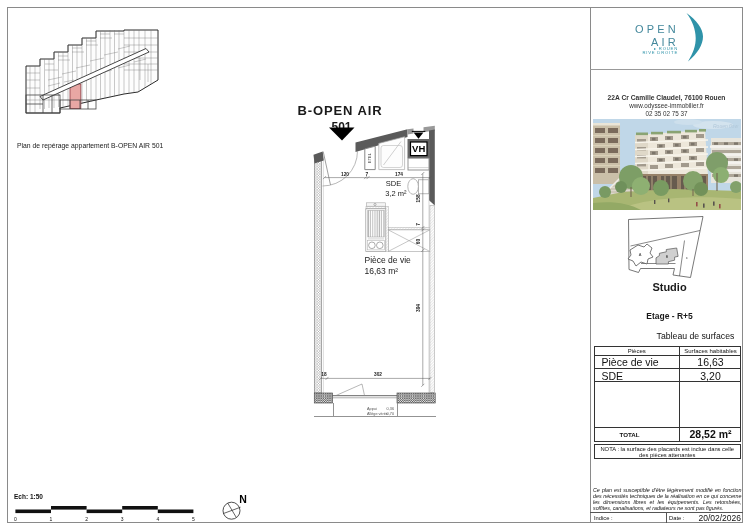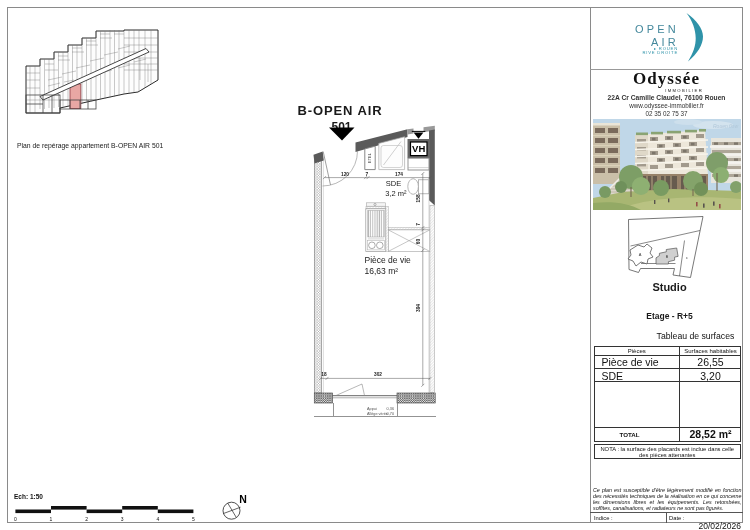--- a/index.html
+++ b/index.html
@@ -296,24 +296,20 @@
   <path d="M16.5,8 C26.5,15 33,23.5 33,31.5 C33,40 27.5,48.5 18,56.5 C23.3,48 25.8,40.5 25.7,33 C25.6,24.5 22.5,16 16.5,8 Z" fill="#2f93a9"></path>
 </svg>
 
 <div class="abs" style="left:620px;top:46.5px;width:58px;text-align:right;color:#2f93a9;font-size:4.2px;letter-spacing:0.8px;line-height:4.6px;">
   <div>▸ ROUEN</div>
   <div>RIVE DROITE</div>
 </div>
 
 <div class="abs" style="left:590px;top:69px;width:153px;height:1px;background:#999;"></div>
 
-<div class="abs" style="left:590px;top:71px;width:153px;text-align:center;">
-  <div style="font-family:'Liberation Serif',serif;font-weight:bold;font-size:17px;letter-spacing:1.1px;line-height:16px;color:#111;">Odyssée</div>
-  <div style="font-size:4.2px;letter-spacing:1.3px;color:#222;margin-top:1px;text-align:right;margin-left:0;width:113px;">IMMOBILIER</div>
-</div>
 
 <div class="abs" style="left:590px;top:93.5px;width:153px;text-align:center;color:#333;">
   <div style="font-size:6.7px;font-weight:bold;">22A Cr Camille Claudel, 76100 Rouen</div>
   <div style="font-size:6.3px;margin-top:1.5px;">www.odyssee-immobilier.fr</div>
   <div style="font-size:6.3px;margin-top:0.5px;">02 35 02 75 37</div>
 </div>
 
 <svg class="abs" style="left:593px;top:119px;" width="148" height="91" viewBox="0 0 148 91">
 
   <rect x="0" y="0" width="148" height="91" fill="#b9d3e6"></rect>
@@ -518,21 +514,21 @@
 
 <div class="abs" style="left:593.5px;top:345.5px;width:147.5px;height:96px;border:1px solid #333;">
 
   <div class="abs" style="left:84.5px;top:0;width:1px;height:94px;background:#333;"></div>
 
   <div class="abs" style="left:0;top:0;width:84.5px;height:8px;font-size:6px;color:#111;text-align:center;padding-top:1.5px;">Pièces</div>
   <div class="abs" style="left:85.5px;top:0;width:61px;height:8px;font-size:6px;color:#111;text-align:center;padding-top:1.5px;">Surfaces habitables</div>
   <div class="abs" style="left:0;top:8px;width:145.5px;height:1px;background:#333;"></div>
 
   <div class="abs" style="left:7px;top:9.5px;font-size:10.5px;color:#111;">Pièce de vie</div>
-  <div class="abs" style="left:85.5px;top:9.5px;width:61px;font-size:10.5px;color:#111;text-align:center;">26,55</div>
+  <div class="abs" style="left:85.5px;top:9.5px;width:61px;font-size:10.5px;color:#111;text-align:center;">16,63</div>
   <div class="abs" style="left:0;top:21.5px;width:145.5px;height:1px;background:#333;"></div>
 
   <div class="abs" style="left:7px;top:23px;font-size:10.5px;color:#111;">SDE</div>
   <div class="abs" style="left:85.5px;top:23px;width:61px;font-size:10.5px;color:#111;text-align:center;">3,20</div>
   <div class="abs" style="left:0;top:34px;width:145.5px;height:1px;background:#333;"></div>
 
   <div class="abs" style="left:0;top:80.5px;width:145.5px;height:1px;background:#333;"></div>
   <div class="abs" style="left:0;top:84px;width:70px;font-size:6.2px;font-weight:bold;color:#111;text-align:center;">TOTAL</div>
   <div class="abs" style="left:85.5px;top:81.5px;width:61px;font-size:10.5px;font-weight:bold;color:#111;text-align:center;">28,52 m²</div>
 </div>
@@ -542,15 +538,15 @@
 </div>
 
 <div class="abs" style="left:593px;top:486.5px;width:148.5px;font-size:5.3px;font-style:italic;color:#111;text-align:justify;line-height:6.2px;">
   Ce plan est susceptible d'être légèrement modifié en fonction des nécessités techniques de la réalisation en ce qui concerne les dimensions libres et les équipements. Les retombées, soffites, canalisations, et radiateurs ne sont pas figurés.
 </div>
 
 <div class="abs" style="left:590px;top:512px;width:153px;height:1px;background:#555;"></div>
 <div class="abs" style="left:665.5px;top:512px;width:1px;height:11px;background:#555;"></div>
 <div class="abs" style="left:594px;top:514.5px;font-size:5.8px;color:#111;">Indice :</div>
 <div class="abs" style="left:669px;top:514.5px;font-size:5.8px;color:#111;">Date :</div>
-<div class="abs" style="left:668px;top:513px;width:73px;text-align:right;font-size:8.5px;color:#111;margin-top:8px;">20/02/2026</div>
+<div class="abs" style="left:668px;top:513px;width:73px;text-align:right;font-size:8.5px;color:#111;">20/02/2026</div>
 
 </div>
 
 </body></html>

